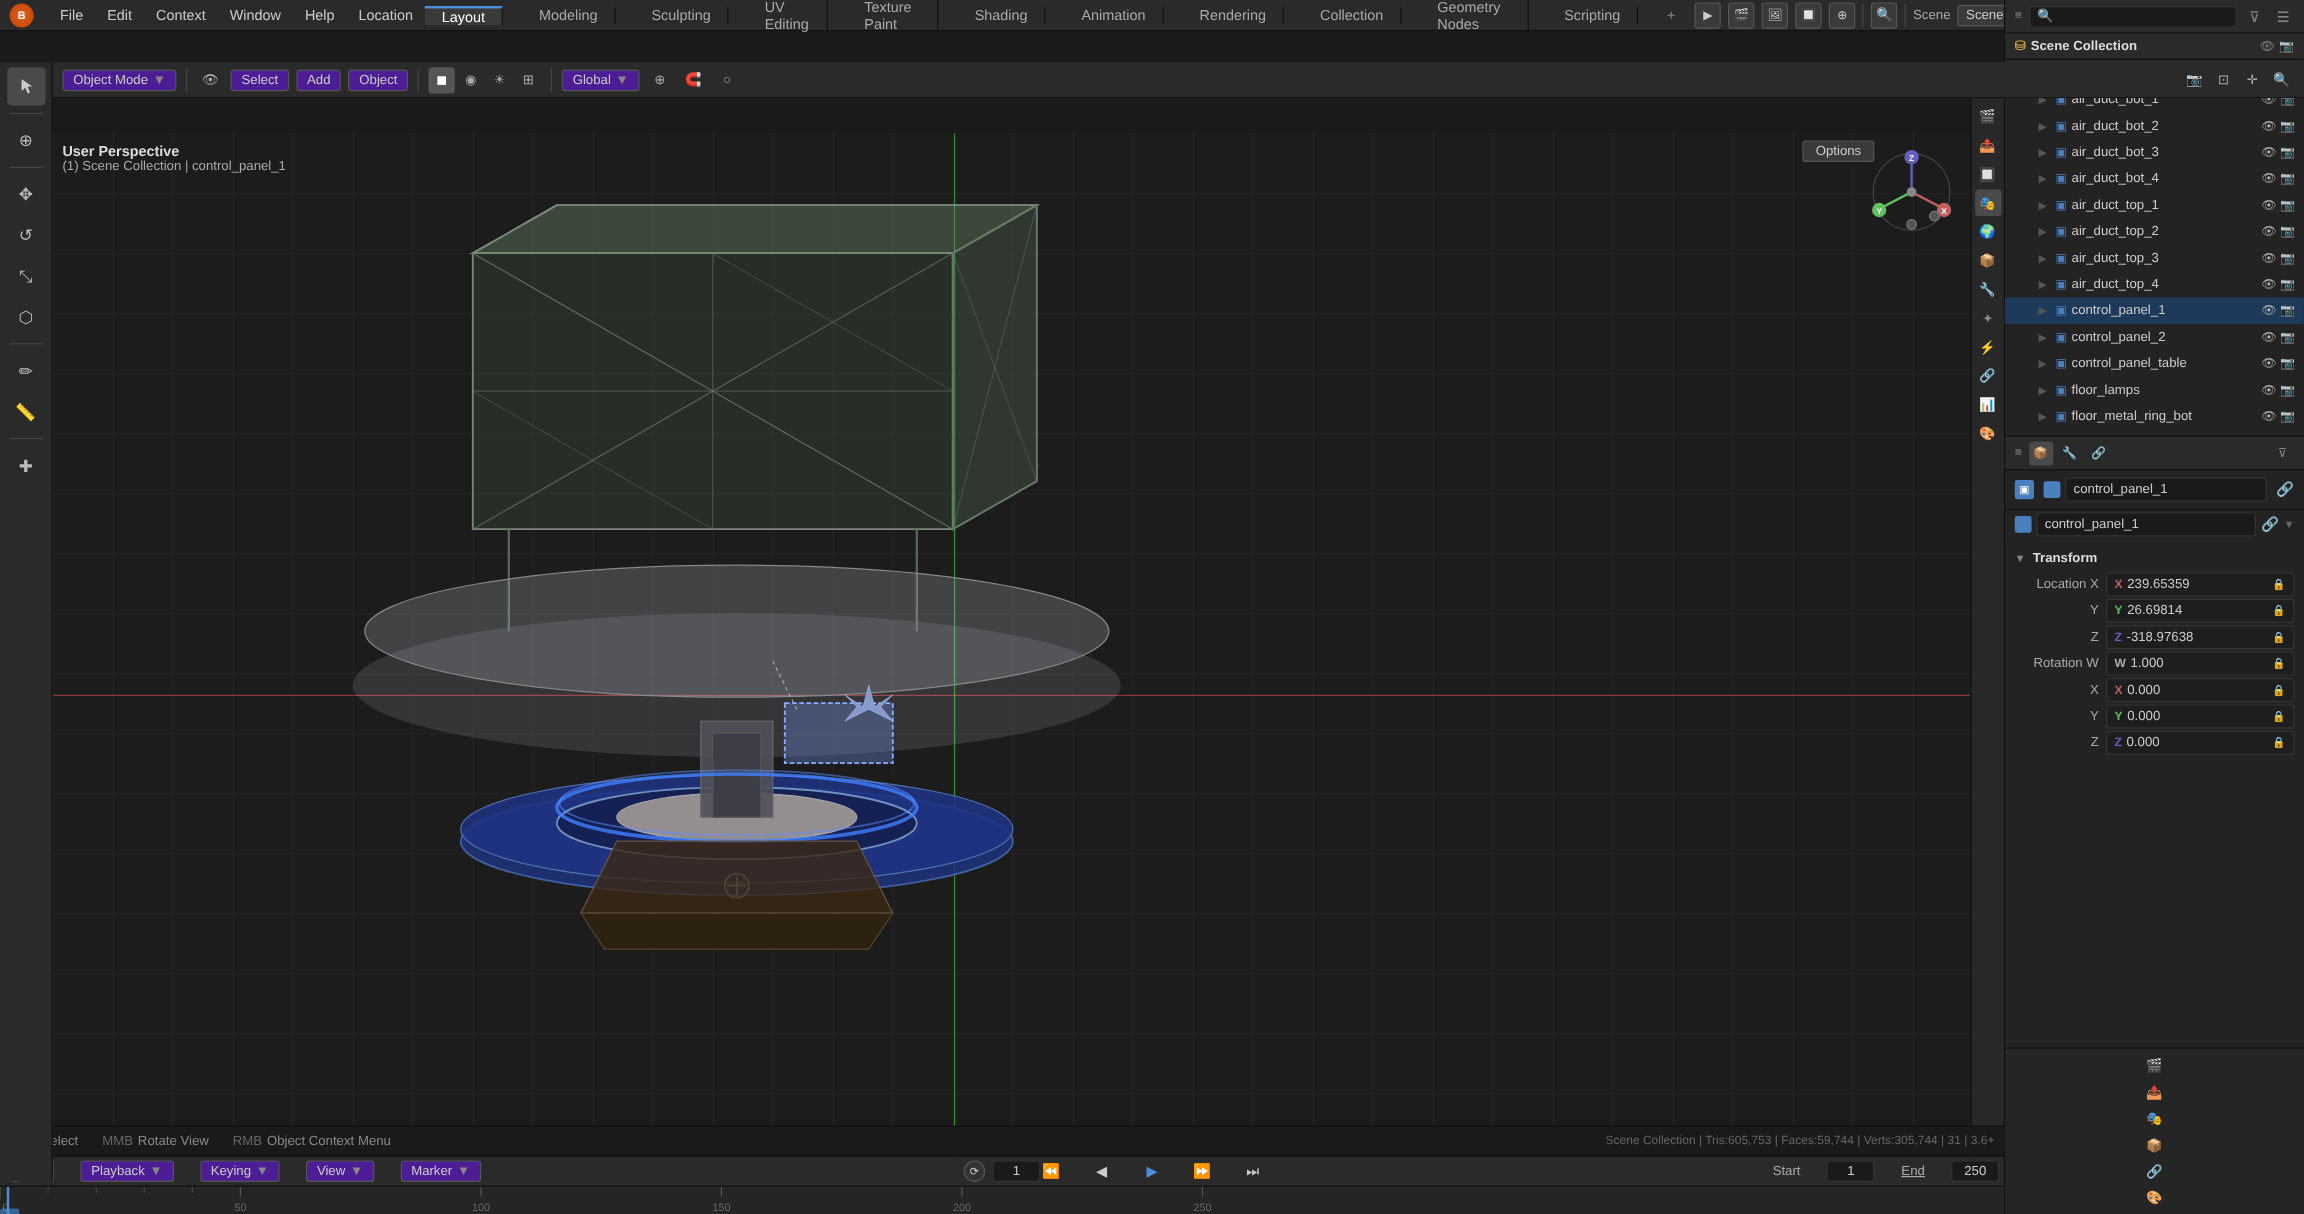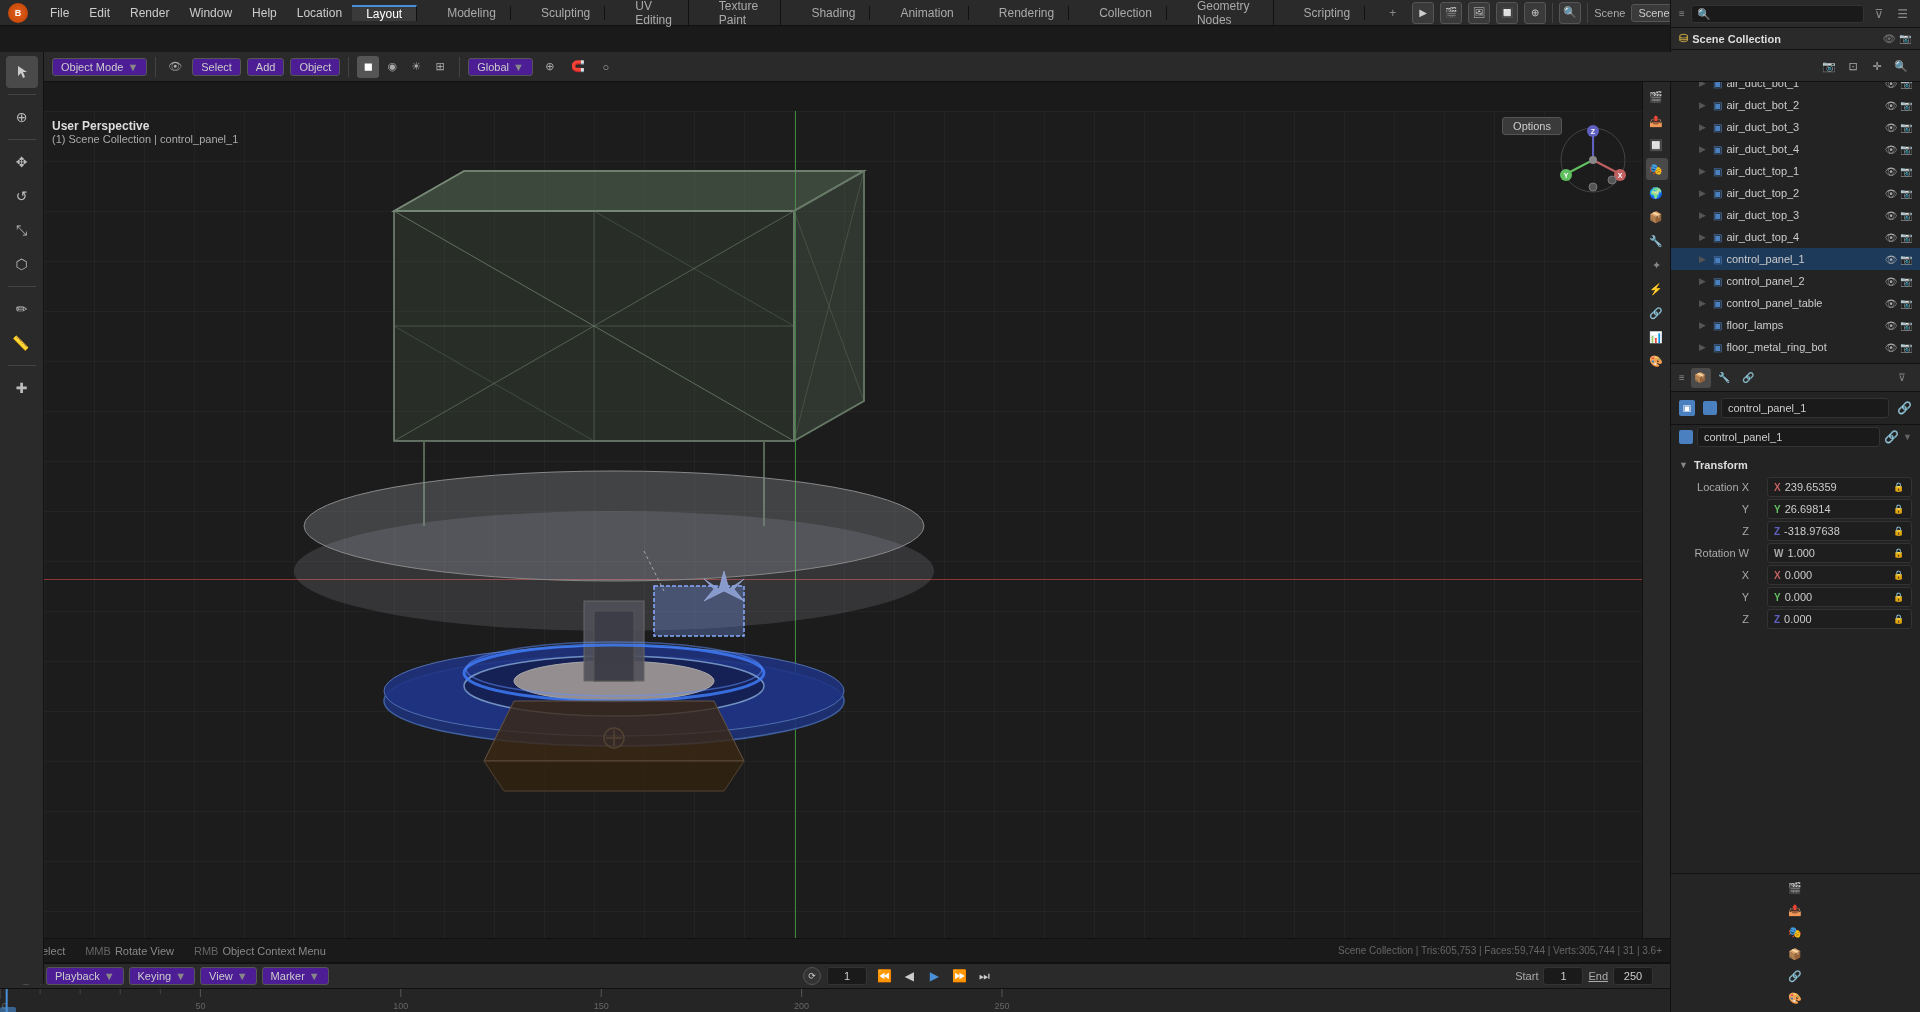--- a/index.html
+++ b/index.html
@@ -75,21 +75,21 @@
 
     .prop-object-name { padding: 6px 8px; display: flex; align-items: center; gap: 8px; border-bottom: 1px solid #111; }
     .prop-obj-icon { width: 16px; height: 16px; background: #4a80c0; border-radius: 2px; display: flex; align-items: center; justify-content: center; color: #fff; font-size: 9px; }
     .prop-obj-field { flex: 1; background: #1a1a1a; border: 1px solid #333; border-radius: 3px; color: #ccc; padding: 3px 6px; font-size: 11px; }
 
     .prop-section { padding: 0 8px 8px; }
     .prop-section-header { display: flex; align-items: center; gap: 6px; padding: 6px 0 4px; cursor: pointer; }
     .prop-section-arrow { color: #888; font-size: 9px; }
     .prop-section-title { font-size: 11px; font-weight: bold; color: #ddd; }
 
-    .prop-row { display: flex; align-items: center; margin: 2px 0; gap: 18px; justify-content: flex-end; }
+    .prop-row { display: flex; align-items: center; margin: 2px 0; gap: 6px; justify-content: flex-end; }
     .prop-label { width: 70px; font-size: 11px; color: #aaa; text-align: right; flex-shrink: 0; }
     .prop-field { flex: 1; background: #1e1e1e; border: 1px solid #333; border-radius: 3px; color: #ccc; padding: 3px 6px; font-size: 11px; display: flex; align-items: center; justify-content: space-between; }
     .prop-lock { color: #666; font-size: 9px; cursor: pointer; }
     .tl-play-btn { width: 20px; height: 20px; display: flex; align-items: center; justify-content: center; cursor: pointer; color: #ccc; font-size: 12px; }
     .tl-frame-num { width: 40px; height: 18px; background: #1a1a1a; border: 1px solid #333; border-radius: 3px; color: #ccc; text-align: center; font-size: 11px; }
 
     
     .vp-info { position: absolute; top: 8px; left: 8px; font-size: 11px; color: #ccc; }
 
     
@@ -101,34 +101,34 @@
     
     #prop-icons-col { position: absolute; right: 250px; top: 82px; bottom: 28px; width: 28px; background: #282828; border-left: 1px solid #111; display: flex; flex-direction: column; align-items: center; padding: 4px 0; gap: 2px; }
     .prop-side-icon { width: 22px; height: 22px; display: flex; align-items: center; justify-content: center; cursor: pointer; border-radius: 3px; color: #888; font-size: 11px; }
     .prop-side-icon.active { background: #4a4a4a; color: #ddd; }
 
     #viewport { right: 278px; margin-top: 29px; }
 
     
     #timeline-area { position: absolute; bottom: 0; left: 0; right: 250px; height: 50px; background: #1e1e1e; }
 
-    #timeline-header { height: 26px; background: #2a2a2a; display: flex; align-items: center; gap: 5px; padding: 0 17px; border-top: 1px solid #111; border-bottom: 1px solid #111; }
+    #timeline-header { height: 26px; background: #2a2a2a; display: flex; align-items: center; gap: 22px; padding: 0 4px; border-top: 1px solid #111; border-bottom: 1px solid #111; }
     #timeline-ruler { height: 24px; background: #252525; position: relative; overflow: hidden; display: flex; align-items: flex-end; }
   </style>
 </head>
 <body>
 
 <div id="top-menu">
   <div style="display:flex;align-items:center;padding:0 8px;gap:4px;">
 
     <div style="width:20px;height:20px;background:radial-gradient(circle,#e06020,#c04000);border-radius:50%;margin-right:4px;display:flex;align-items:center;justify-content:center;color:#fff;font-size:9px;font-weight:bold;">B</div>
   </div>
   <div class="menu-item">File</div>
   <div class="menu-item">Edit</div>
-  <div class="menu-item">Render</div>
+  <div class="menu-item">Context</div>
   <div class="menu-item">Window</div>
   <div class="menu-item">Help</div>
   <div class="menu-item">Location</div>
 
   <div style="flex:1;display:flex;align-items:center;justify-content:center;gap:16px;">
     <div class="ws-tab" style="background:#3a3a3a;color:#fff;border-top:2px solid #4a90d9;">Layout</div>
     <div class="ws-tab">Modeling</div>
     <div class="ws-tab">Sculpting</div>
     <div class="ws-tab">UV Editing</div>
     <div class="ws-tab">Texture Paint</div>

